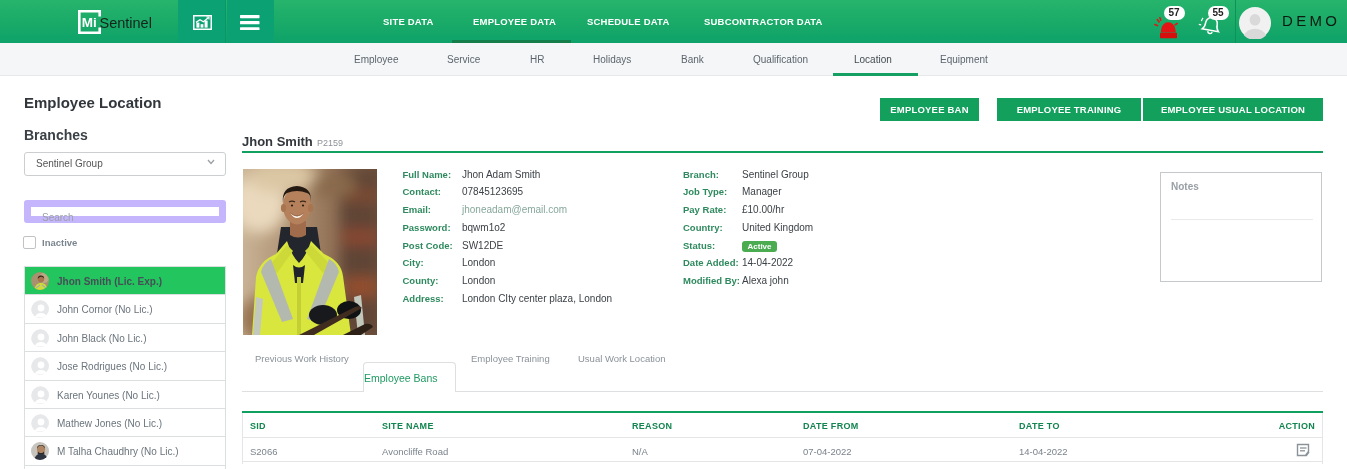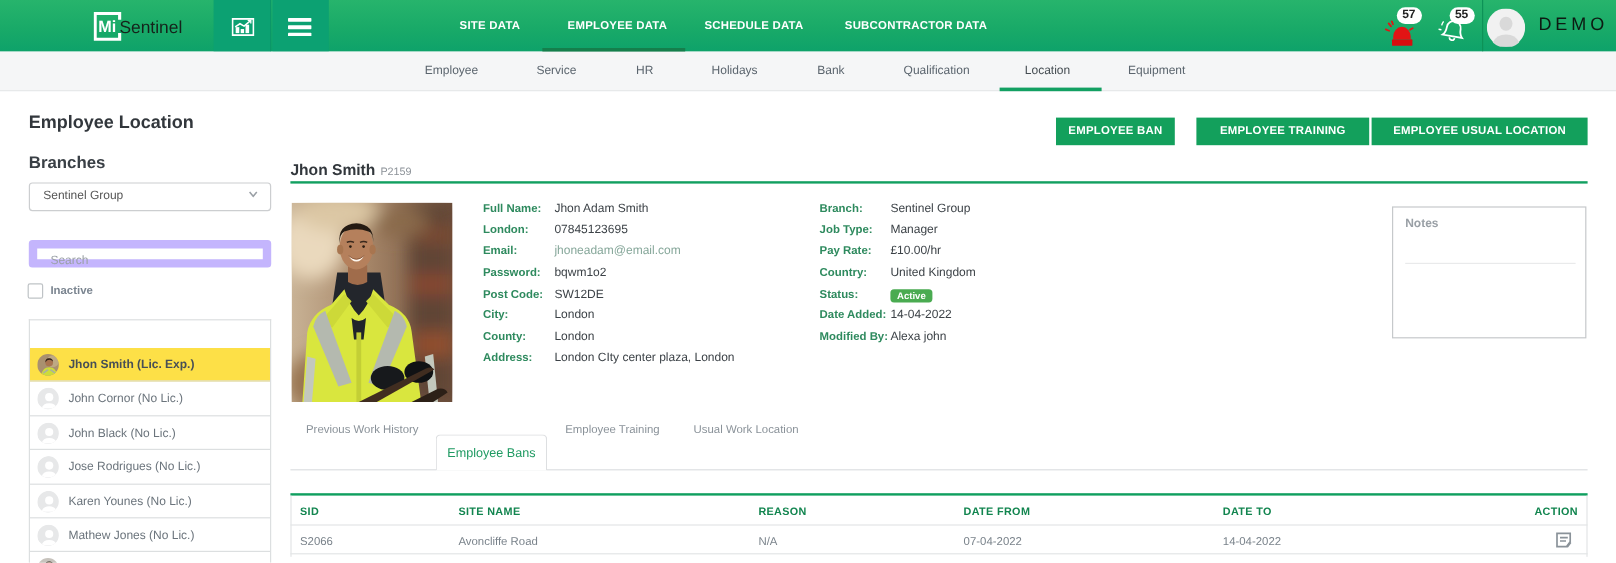--- a/index.html
+++ b/index.html
@@ -45,21 +45,21 @@
     background:#fff; font-size:10px; color:#555; line-height:22px; padding-left:11px; }
   #selchev { left:207px; top:158px; width:8px; height:8px; }
   #searchbox { left:24px; top:200px; width:202px; height:23px; border:7px solid #c4b5fd; border-radius:3px;
     background:#fff; font-size:10px; color:#9aa0a6; line-height:21px; padding-left:11px; }
   #cb { left:22.5px; top:236px; width:13.5px; height:13px; border:1px solid #bfc3c6; border-radius:2px; background:#fff; }
   #cblabel { left:42px; top:237px; font-size:9.5px; font-weight:bold; color:#7b8590; }
 
   #elist { left:24px; top:266px; width:202px; height:203px; border:1px solid #dcdfe0; border-bottom:none; }
   .erow { position:relative; height:28.4px; border-bottom:1px solid #dcdfe0; }
   .erow .nm { position:absolute; left:32px; top:9px; font-size:10px; color:#6b747c; white-space:nowrap; }
-  .erow.sel { background:#fde047;margin-top:23px; }
+  .erow.sel { background:#22c55e; }
   .erow.sel .nm { font-weight:bold; color:#474f56; }
   .eava { position:absolute; left:6px; top:5px; width:18px; height:18px; border-radius:50%; overflow:hidden; }
 
   
   #ename { left:242px; top:134px; font-size:13px; font-weight:bold; color:#32373c; }
   #ecode { left:317px; top:138px; font-size:9px; color:#8c9298; }
   #gline { left:242px; top:151px; width:1081px; height:2px; background:#12a060; }
   #photo { left:243px; top:169px; width:134px; height:166px; }
 
   .lbl { font-size:9.5px; font-weight:bold; color:#2e8a5e; white-space:nowrap;text-align:right; }
@@ -70,21 +70,21 @@
 
   #notes { left:1160px; top:172px; width:162px; height:110px; border:1px solid #c6c9cb; background:#fff; }
   #notes .t { position:absolute; left:10px; top:8px; font-size:10px; font-weight:bold; color:#9aa0a6; }
   #notes .hr { position:absolute; left:10px; top:46px; width:142px; height:1px; background:#e9eaeb; }
 
   
   .btab { top:353px; font-size:9.5px; color:#8a9299; white-space:nowrap; }
   #tabline { left:242px; top:391px; width:1081px; height:1px; background:#dddfe1; }
   #activetab { left:363px; top:362px; width:93px; height:30px; background:#fff; border:1px solid #dddfe1;
     border-bottom:none; border-radius:4px 4px 0 0; z-index:2; }
-  #activetab span { position:absolute; left:0; width:100%; text-align:center; top:9px;
+  #activetab span { position:absolute; left:0; width:100%; text-align:left; top:9px;
     font-size:10.5px; color:#1f9a62; }
 
   
   #tbl { left:242px; top:411px; width:1081px; height:51px; border-top:2px solid #0f9f5f; }
   #tbl .lb { position:absolute; left:0; top:0; width:1px; height:51px; background:#e3e5e6; }
   #tbl .rb { position:absolute; right:0; top:0; width:1px; height:51px; background:#e3e5e6; }
   #tbl .hb { position:absolute; left:0; top:24px; width:100%; height:1px; background:#e3e5e6; }
   #tbl .bb { position:absolute; left:0; bottom:0; width:100%; height:1px; background:#e3e5e6; }
   .th { position:absolute; top:8px; font-size:9px; font-weight:bold; color:#12854f; letter-spacing:.3px; }
   .td { position:absolute; top:32.5px; font-size:9.5px; color:#7a838b; }
@@ -309,21 +309,21 @@
  <ellipse cx="80" cy="146" rx="14" ry="10" fill="#17191c"></ellipse>
  <ellipse cx="106" cy="141" rx="12" ry="9" fill="#101214"></ellipse>
  <path d="M56,166 l56,-28 q5,-2 7,1 l-48,27 z" fill="#402d20"></path>
  <path d="M100,166 l22,-11 q6,-1 8,3 l-12,8 z" fill="#2c2017"></path>
 </g>
     </svg>
 
   <div id="details1">
       <div class="abs lbl" style="left:402.5px;top:168.5px">Full Name:</div>
       <div class="abs val" style="left:462px;top:168.5px">Jhon Adam Smith</div>
-      <div class="abs lbl" style="left:402.5px;top:186.25px">London:</div>
+      <div class="abs lbl" style="left:402.5px;top:186.25px">Contact:</div>
       <div class="abs val" style="left:462px;top:186.25px">07845123695</div>
       <div class="abs lbl" style="left:402.5px;top:204px">Email:</div>
       <div class="abs val email" style="left:462px;top:204px">jhoneadam@email.com</div>
       <div class="abs lbl" style="left:402.5px;top:221.75px">Password:</div>
       <div class="abs val" style="left:462px;top:221.75px">bqwm1o2</div>
       <div class="abs lbl" style="left:402.5px;top:239.5px">Post Code:</div>
       <div class="abs val" style="left:462px;top:239.5px">SW12DE</div>
       <div class="abs lbl" style="left:402.5px;top:257.25px">City:</div>
       <div class="abs val" style="left:462px;top:257.25px">London</div>
       <div class="abs lbl" style="left:402.5px;top:275px">County:</div>

